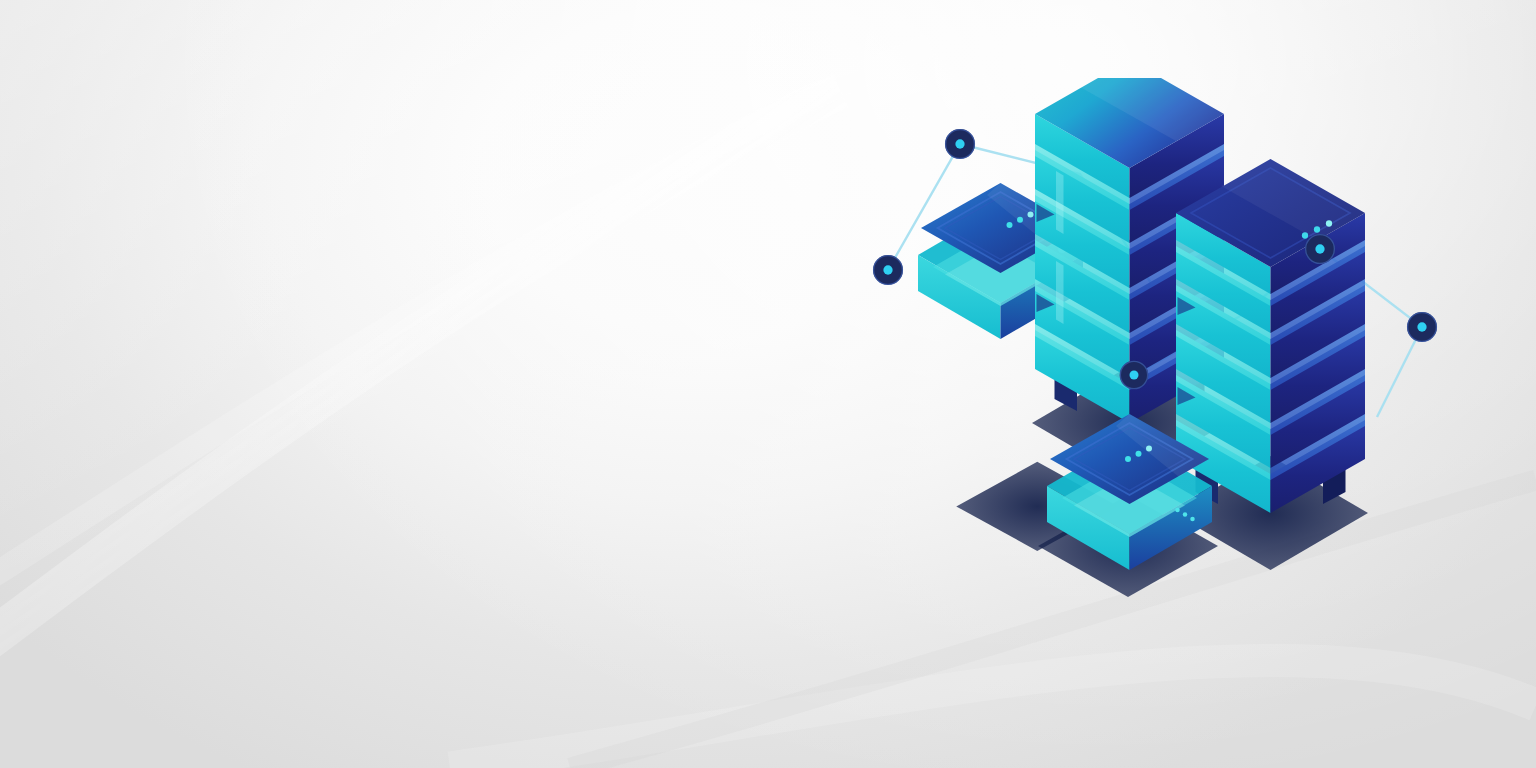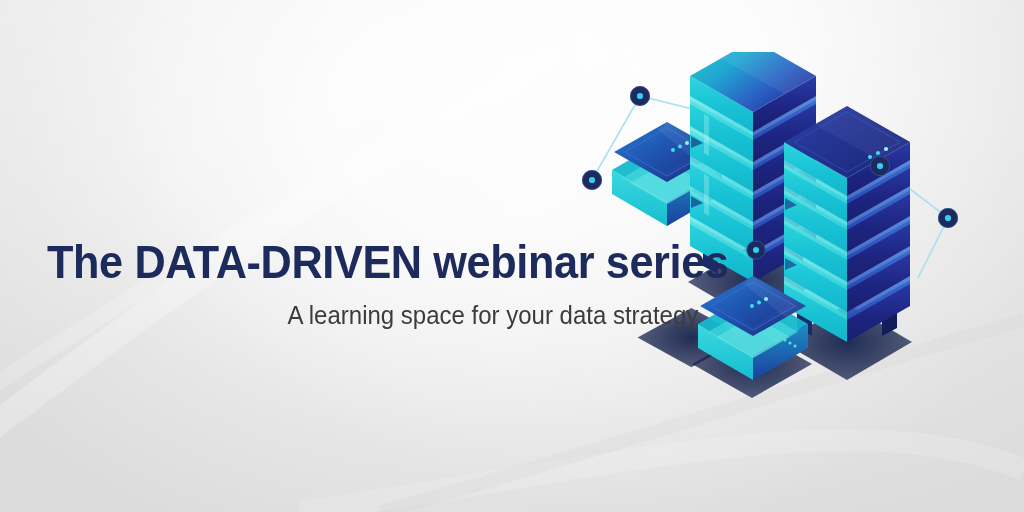--- a/index.html
+++ b/index.html
@@ -343,18 +343,14 @@
       </g>
       <g>
         <circle cx="378" cy="166" r="10" fill="#1c2a5e"></circle>
         <circle cx="378" cy="166" r="9.6" fill="none" stroke="#3e5fb0" stroke-width="0.9" opacity="0.7"></circle>
         <circle cx="378" cy="166" r="3.1" fill="#2fd0f2"></circle>
       </g>
     </g>
   </svg>
   </div>
 
-  <div id="text-block">
-    <h1 id="headline">The DATA-DRIVEN webinar series</h1>
-    <p id="subtitle">A learning space for your data strategy</p>
-  </div>
 
 </div>
 
 </body></html>

